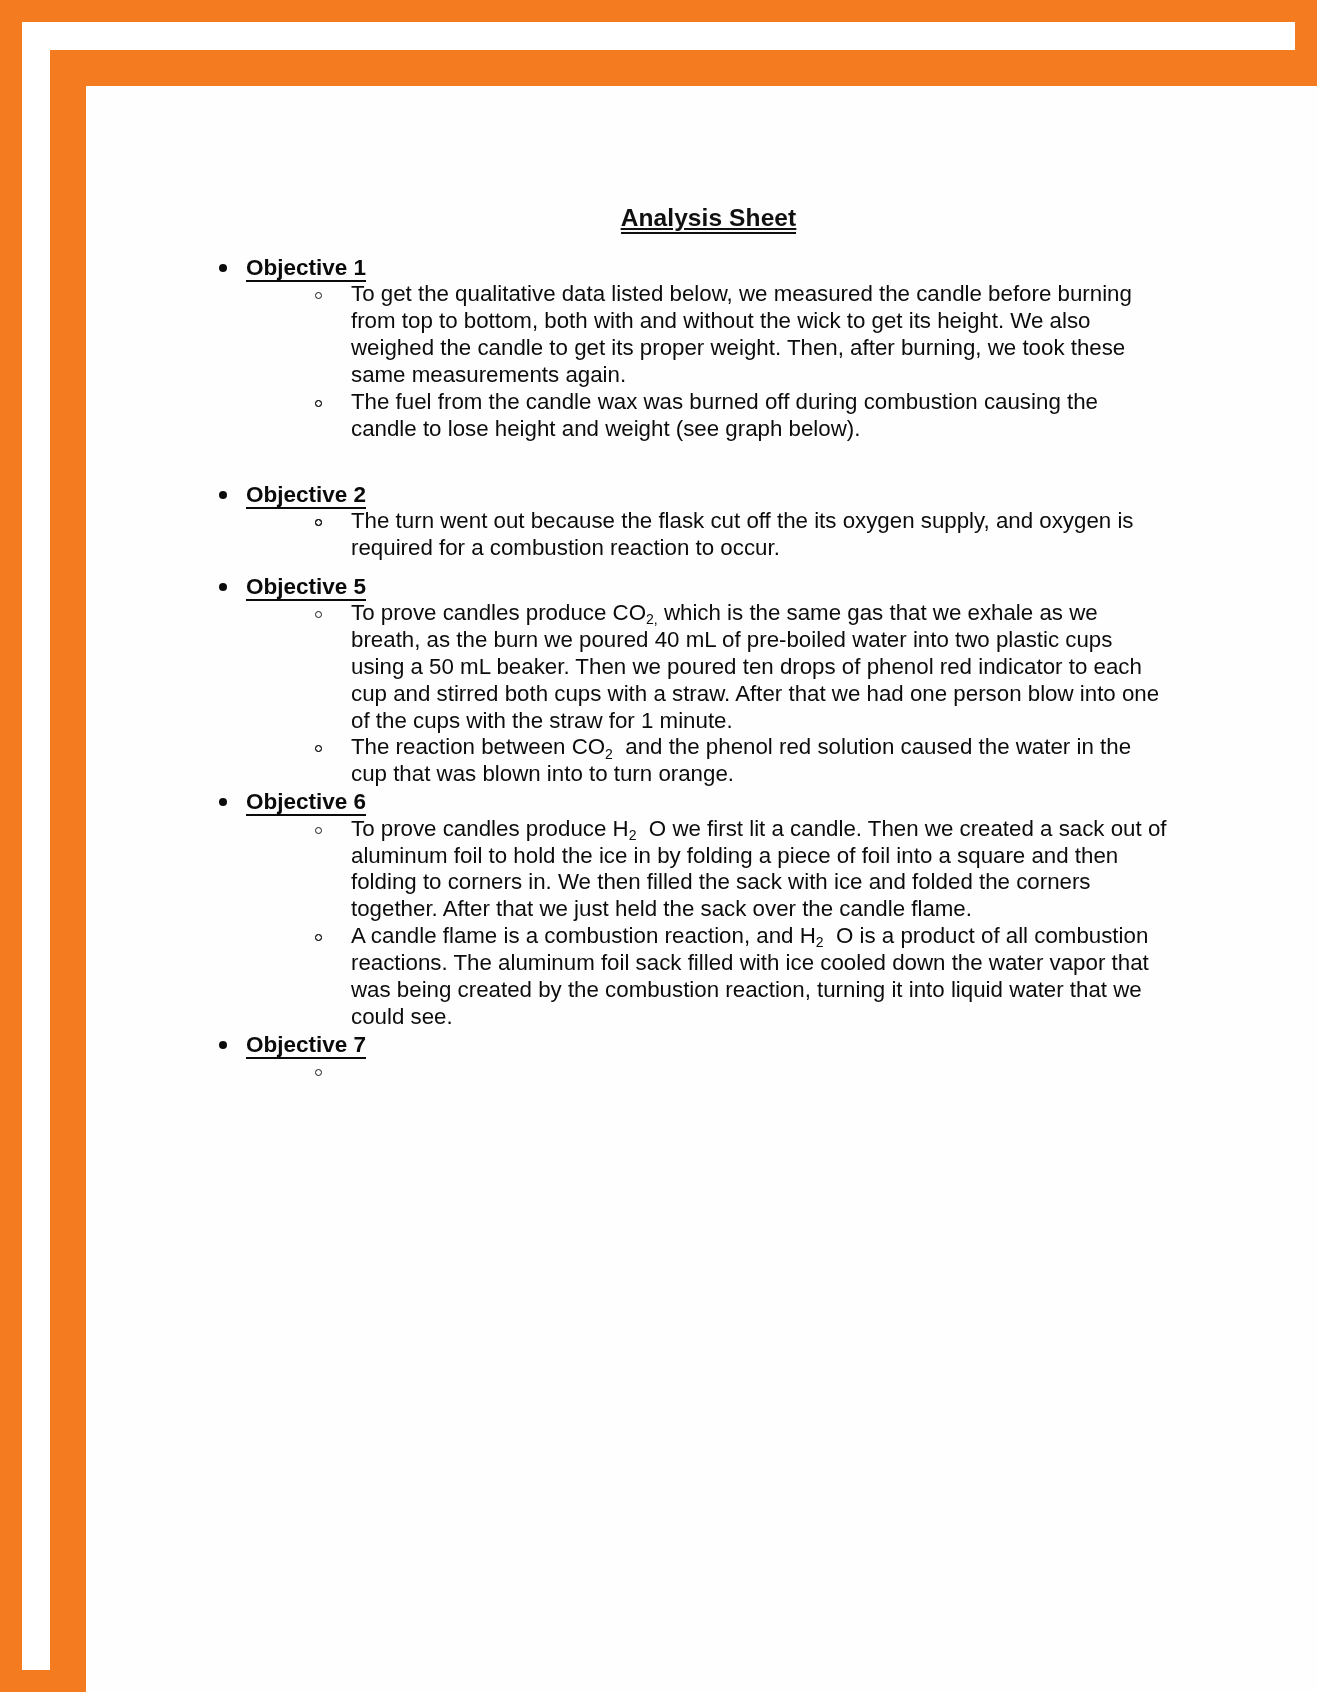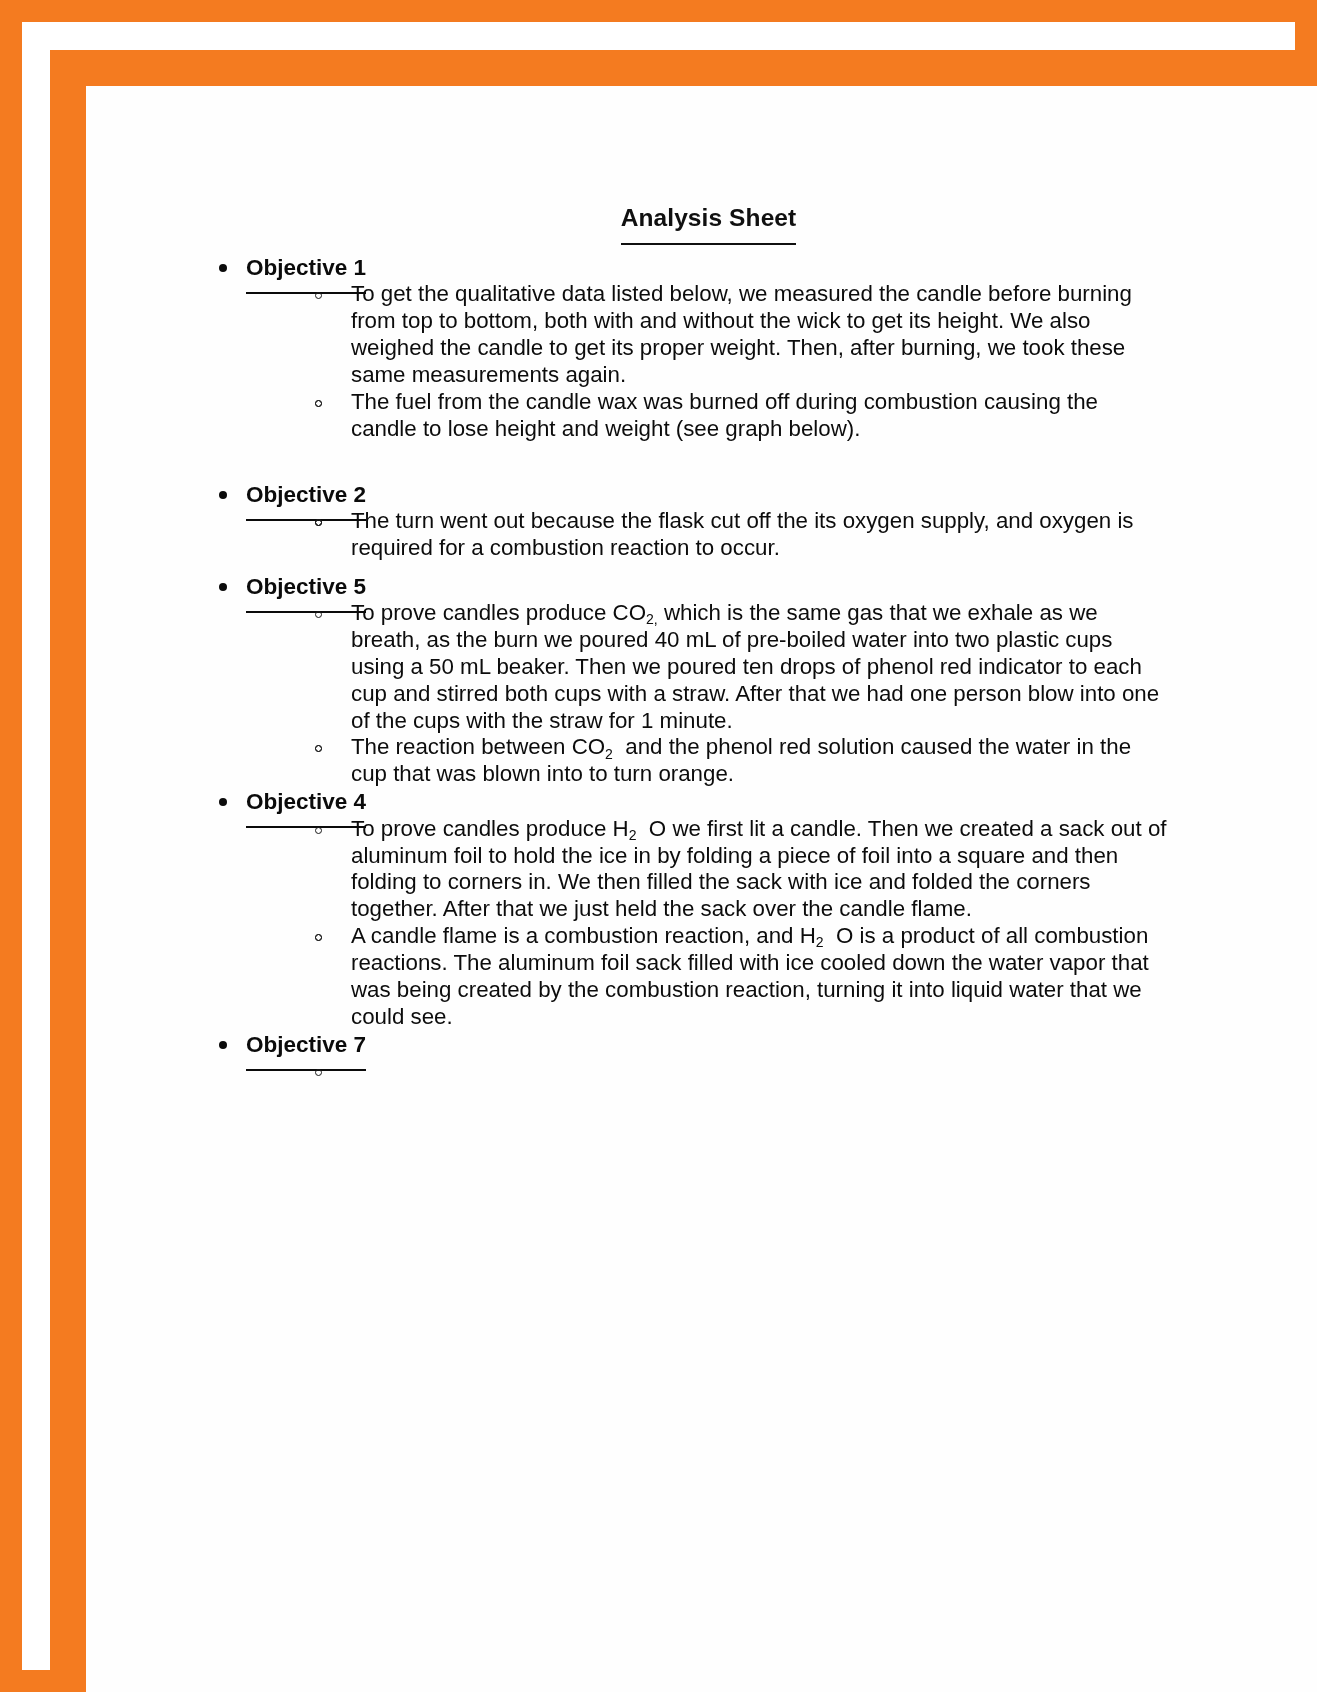--- a/index.html
+++ b/index.html
@@ -73,21 +73,22 @@
     top: 118px;
     width: 1245px;
     text-align: center;
     font-size: 24.5px;
     font-weight: bold;
     color: #101010;
     letter-spacing: 0.1px;
   }
   .doc-title span.t {
     border-bottom: 2.4px solid #101010;
-    padding-bottom: 12px;
+    padding-bottom: 1px;
+    text-decoration: underline;
   }
 
   #content {
     position: absolute;
     left: 0;
     top: 168px;
     width: 1245px;
   }
 
   
@@ -113,21 +114,21 @@
     position: absolute;
     left: 133px;
     top: 10px;
     width: 8px;
     height: 8px;
     border-radius: 50%;
     background: #0b0b0b;
   }
   li.obj > .obj-head .obj-label {
     border-bottom: 2.3px solid #0b0b0b;
-    padding-bottom: 12px;
+    padding-bottom: 0px;
   }
 
   
   ul.lvl2 {
     list-style: none;
     margin: 0;
     padding: 0;
   }
   li.sub {
     position: relative;
@@ -239,21 +240,21 @@
                   <li class="sub">
                     <span class="circ"></span>
                     <span>The reaction between CO<sub>2</sub>&nbsp; and the phenol red solution caused the water in the cup that was blown into to turn orange.</span>
                   </li>
                 </ul>
               </li>
 
               <li class="obj">
                 <div class="obj-head">
                   <span class="disc"></span>
-                  <span class="obj-label">Objective 4</span>
+                  <span class="obj-label">Objective 6</span>
                 </div>
                 <ul class="lvl2">
                   <li class="sub">
                     <span class="circ"></span>
                     <span>To prove candles produce H<sub>2</sub>&nbsp; O we first lit a candle. Then we created a sack out of aluminum foil to hold the ice in by folding a piece of foil into a square and then folding to corners in. We then filled the sack with ice and folded the corners together. After that we just held the sack over the candle flame.</span>
                   </li>
                   <li class="sub">
                     <span class="circ"></span>
                   </li>
                   <li class="sub">

